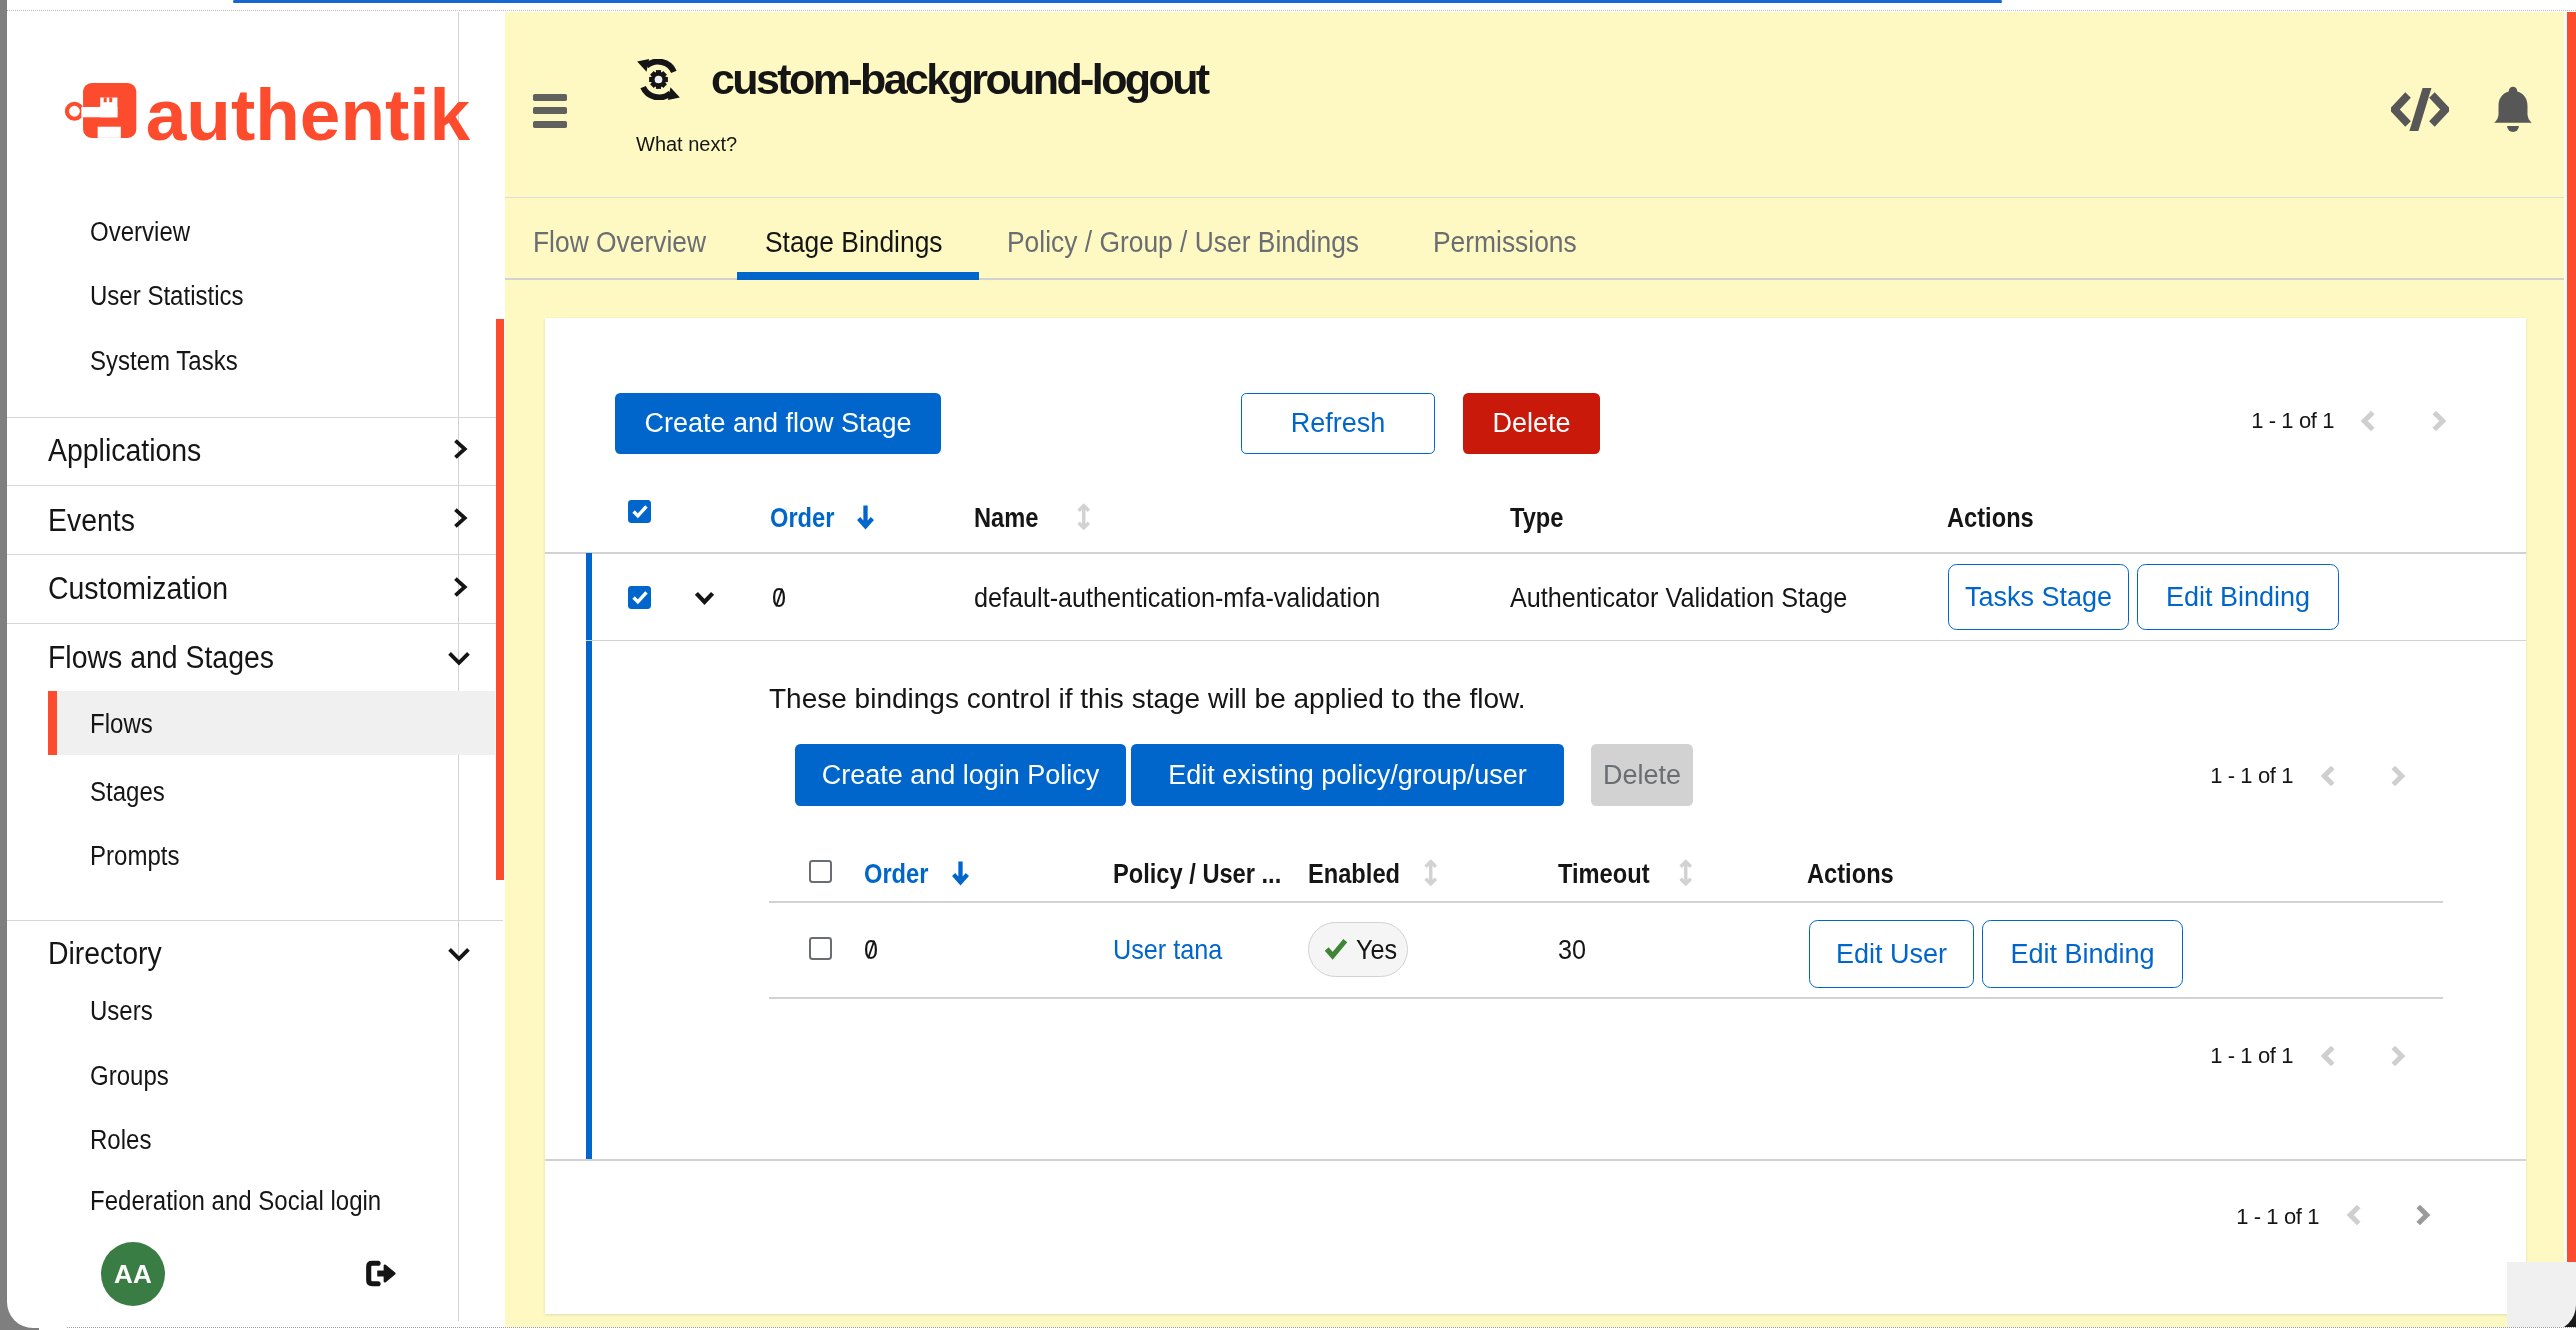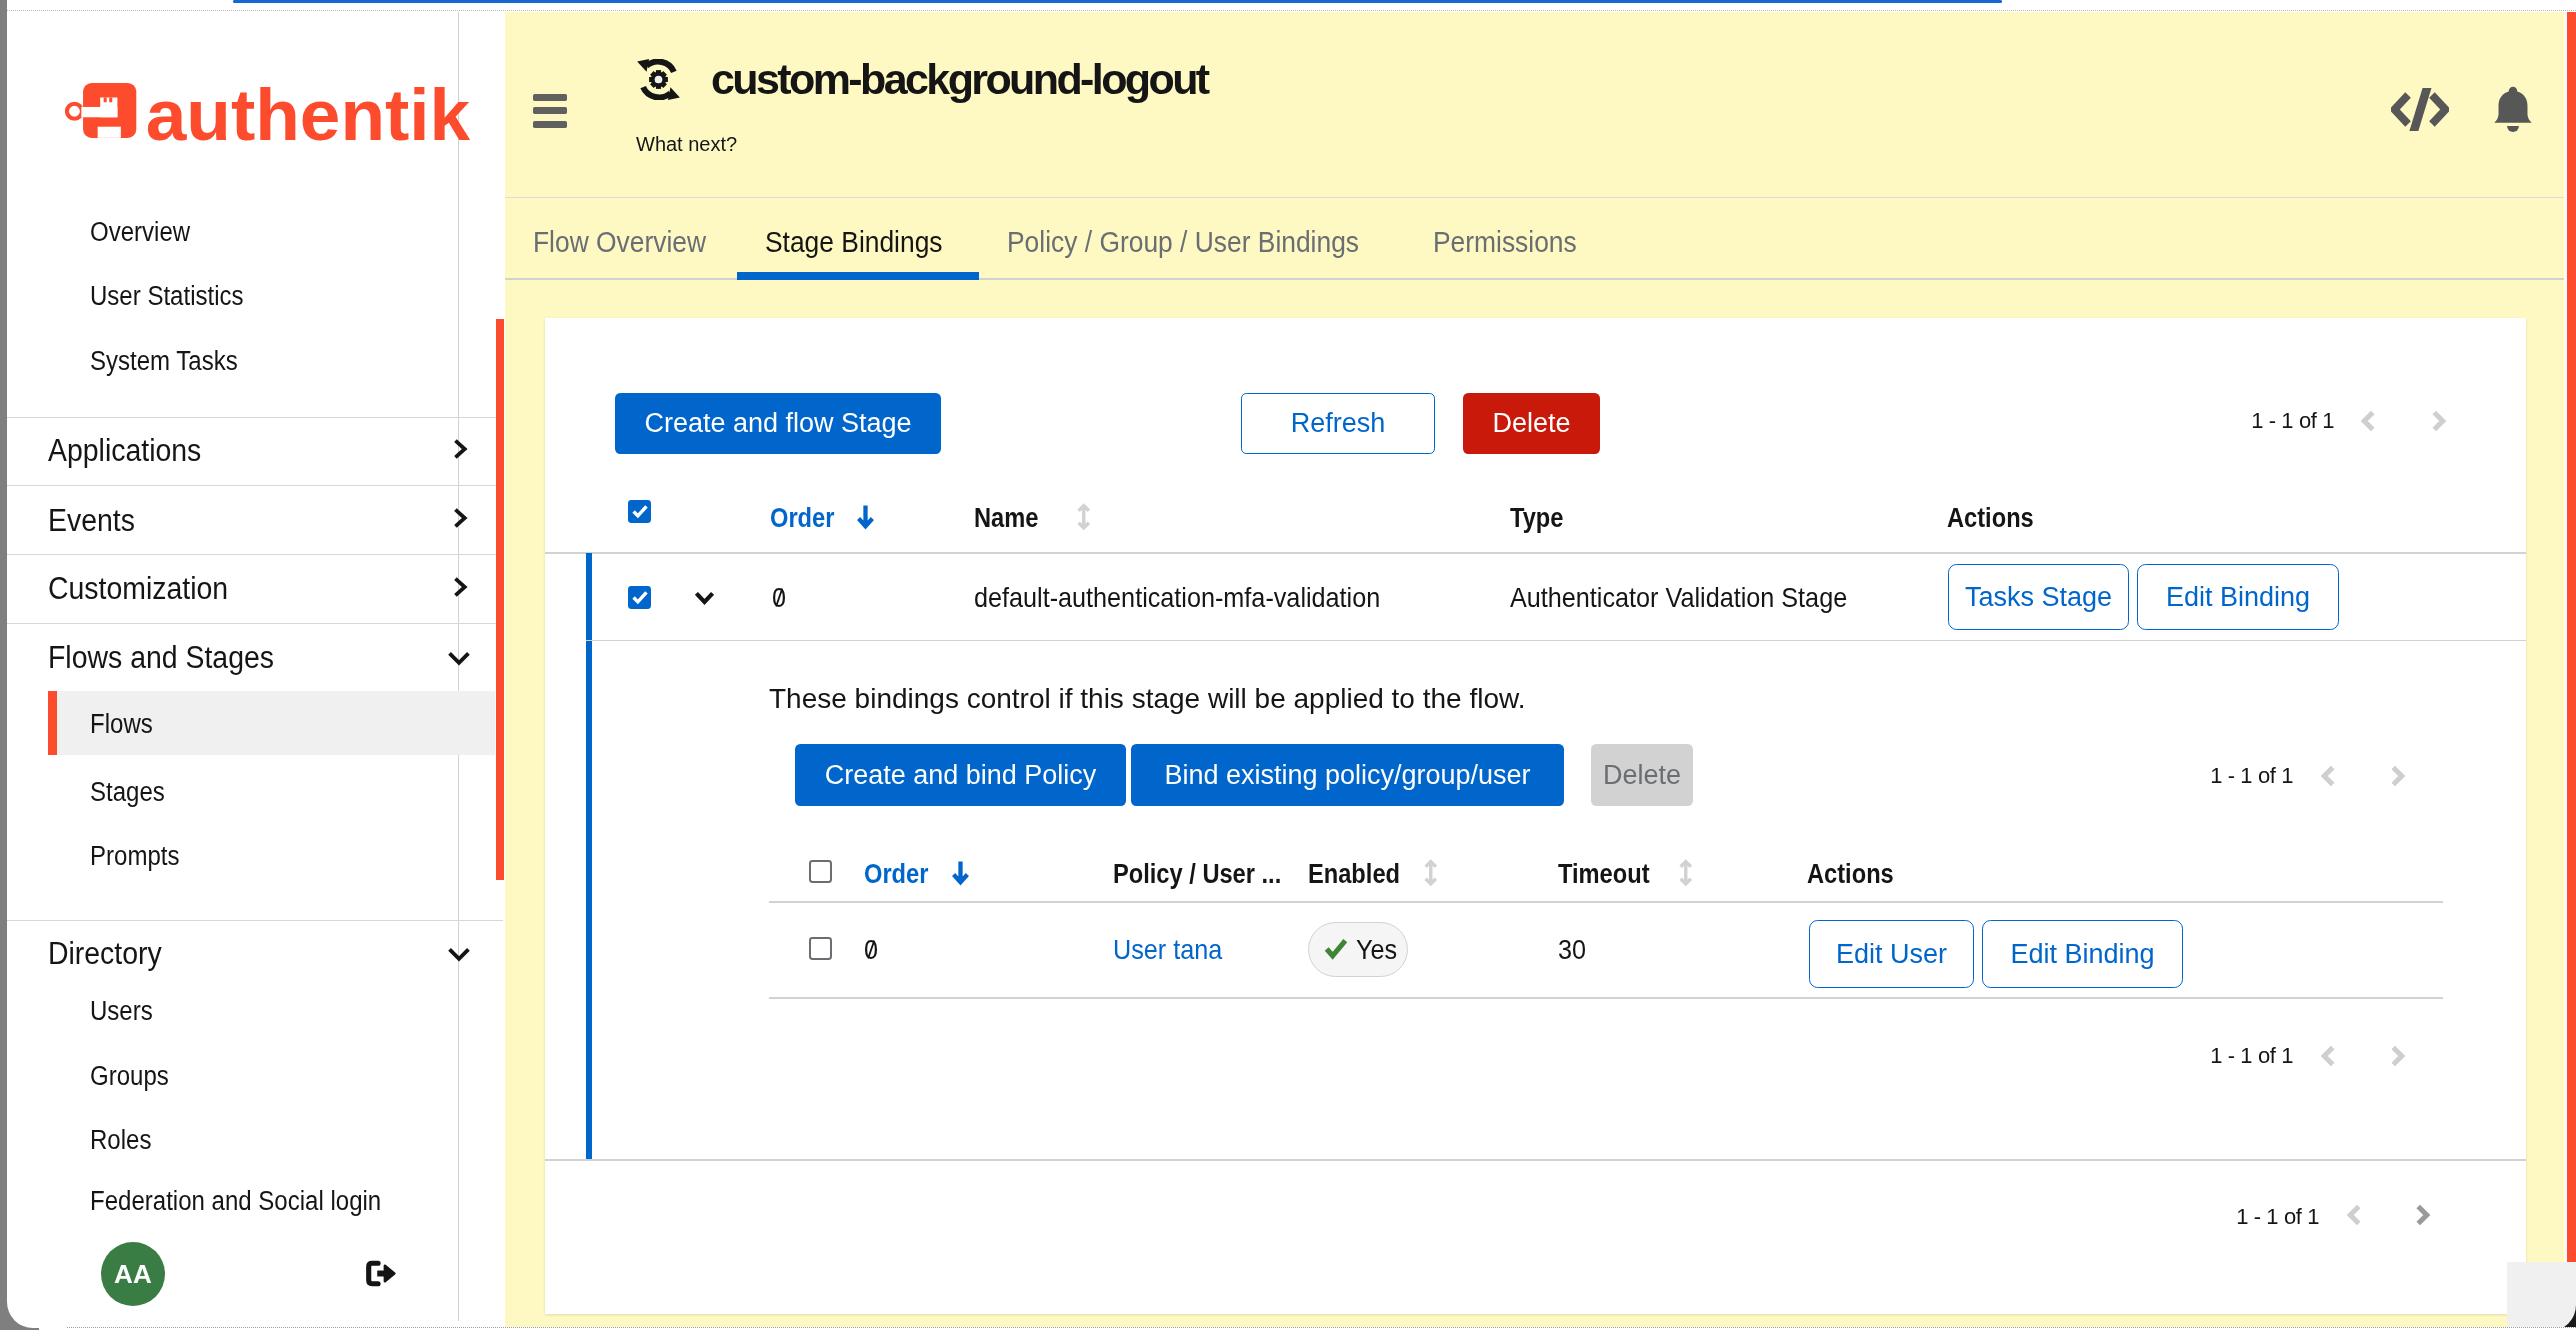--- a/index.html
+++ b/index.html
@@ -114,22 +114,22 @@
           <path d="M4 4 L13.5 14 L23 4" fill="none" stroke="#151515" stroke-width="5"></path>
         </svg>
       <div class="tcell zero" style="left:227px;top:266px;">0<i></i></div>
       <div class="tcell" style="left:429px;top:266px;">default-authentication-mfa-validation</div>
       <div class="tcell" style="left:965px;top:266px;">Authenticator Validation Stage</div>
       <div class="btn btn-out" style="left:1403px;top:246px;width:181px;height:66px;">Tasks Stage</div>
       <div class="btn btn-out" style="left:1592px;top:246px;width:202px;height:66px;">Edit Binding</div>
       <div class="abs" style="left:41px;top:322px;width:1940px;height:0.9px;background:#d2d2d2;"></div>
 
       <div class="tcell" style="left:224px;top:367px;font-size:28px;transform:none;">These bindings control if this stage will be applied to the flow.</div>
-      <div class="btn btn-blue" style="left:250px;top:426px;width:331px;height:62px;">Create and bind Policy</div>
-      <div class="btn btn-blue" style="left:586px;top:426px;width:433px;height:62px;">Bind existing policy/group/user</div>
+      <div class="btn btn-blue" style="left:250px;top:426px;width:331px;height:62px;">Create and login Policy</div>
+      <div class="btn btn-blue" style="left:586px;top:426px;width:433px;height:62px;">Edit existing policy/group/user</div>
       <div class="btn" style="left:1046px;top:426px;width:102px;height:62px;background:#d2d2d2;color:#6a6e73;">Delete</div>
       <div class="pgtxt" style="left:1505px;top:445px;width:243px;text-align:right;line-height:25px;">1 - 1 of 1</div>
       <svg class="abs" style="left:1775px;top:446px;" width="17" height="24" viewBox="0 0 20 28">
           <path d="M15 4 L5 14 L15 24" fill="none" stroke="#cfcfcf" stroke-width="6"></path>
         </svg>
       <svg class="abs" style="left:1844px;top:446px;" width="17" height="24" viewBox="0 0 20 28">
           <path d="M5 4 L15 14 L5 24" fill="none" stroke="#cfcfcf" stroke-width="6"></path>
         </svg>
 
       <div class="abs" style="left:264px;top:542px;width:23px;height:23px;background:#fff;border:2.6px solid #6a6e73;border-radius:3.4px;"></div>

